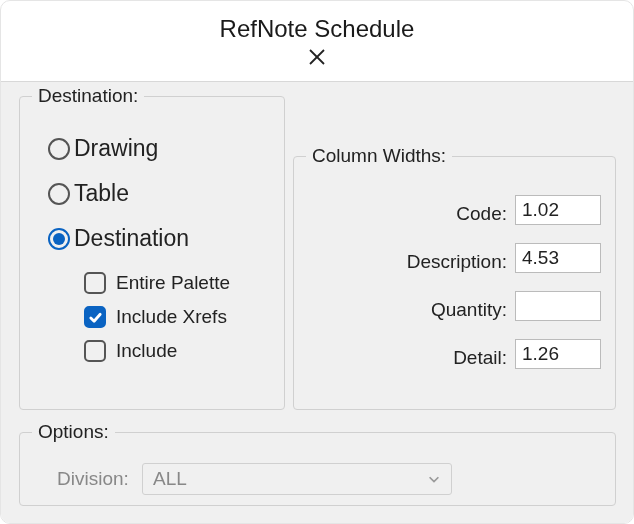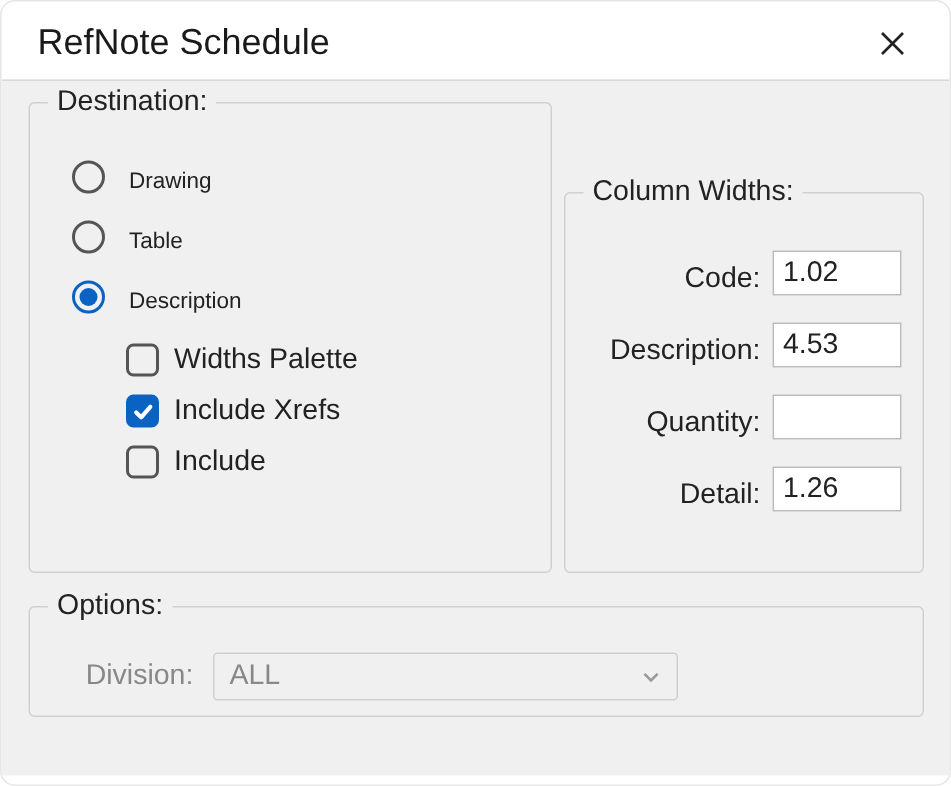--- a/index.html
+++ b/index.html
@@ -21,20 +21,21 @@
       border: 1px solid #e5e5e5;
       border-radius: 10px;
       overflow: hidden;
       position: relative;
     }
     .titlebar {
       display: flex;
       justify-content: space-between;
       align-items: center;
       padding: 14px 24px 10px 24px;
+      flex-direction: column;
     }
     .title {
       font-size: 24px;
       color: #1a1a1a;
       font-weight: 400;
     }
     .close-btn {
       width: 28px;
       height: 28px;
       display: flex;
@@ -72,34 +73,34 @@
       padding: 28px 18px 22px 28px;
       flex: 1;
       margin-right: 8px;
     }
     .colw-box {
       border: 1px solid #d0d0d0;
       border-radius: 4px;
       position: relative;
       background: #f0f0f0;
       padding: 28px 14px 22px 14px;
-      width: 240px;
+      width: 323px;
       margin-top: 60px;
     }
     .dest-colw-wrapper {
       display: flex;
       align-items: stretch;
       gap: 0;
     }
     .radio-row {
       display: flex;
-      align-items: flex-end;
-      gap: 16px;
+      align-items: center;
+      gap: 4px;
       margin: 10px 0 18px 0;
-      font-size: 15px;
+      font-size: 23px;
       color: #222;
       cursor: pointer;
     }
     .radio {
       width: 22px;
       height: 22px;
       border: 2.5px solid #555;
       border-radius: 50%;
       display: inline-flex;
       align-items: center;
@@ -239,27 +240,27 @@
         <div class="radio-row">
           <span class="radio"></span>
           <span>Drawing</span>
         </div>
         <div class="radio-row">
           <span class="radio"></span>
           <span>Table</span>
         </div>
         <div class="radio-row">
           <span class="radio checked"></span>
-          <span>Description</span>
+          <span>Destination</span>
         </div>
 
         <div class="checkbox-group">
           <div class="check-row">
             <span class="checkbox"></span>
-            <span>Widths Palette</span>
+            <span>Entire Palette</span>
           </div>
           <div class="check-row">
             <span class="checkbox checked">
               <svg viewBox="0 0 16 16">
                   <polyline points="3,8.5 6.5,12 13,4.5"></polyline>
                 </svg>
             </span>
             <span>Include Xrefs</span>
           </div>
           <div class="check-row">

